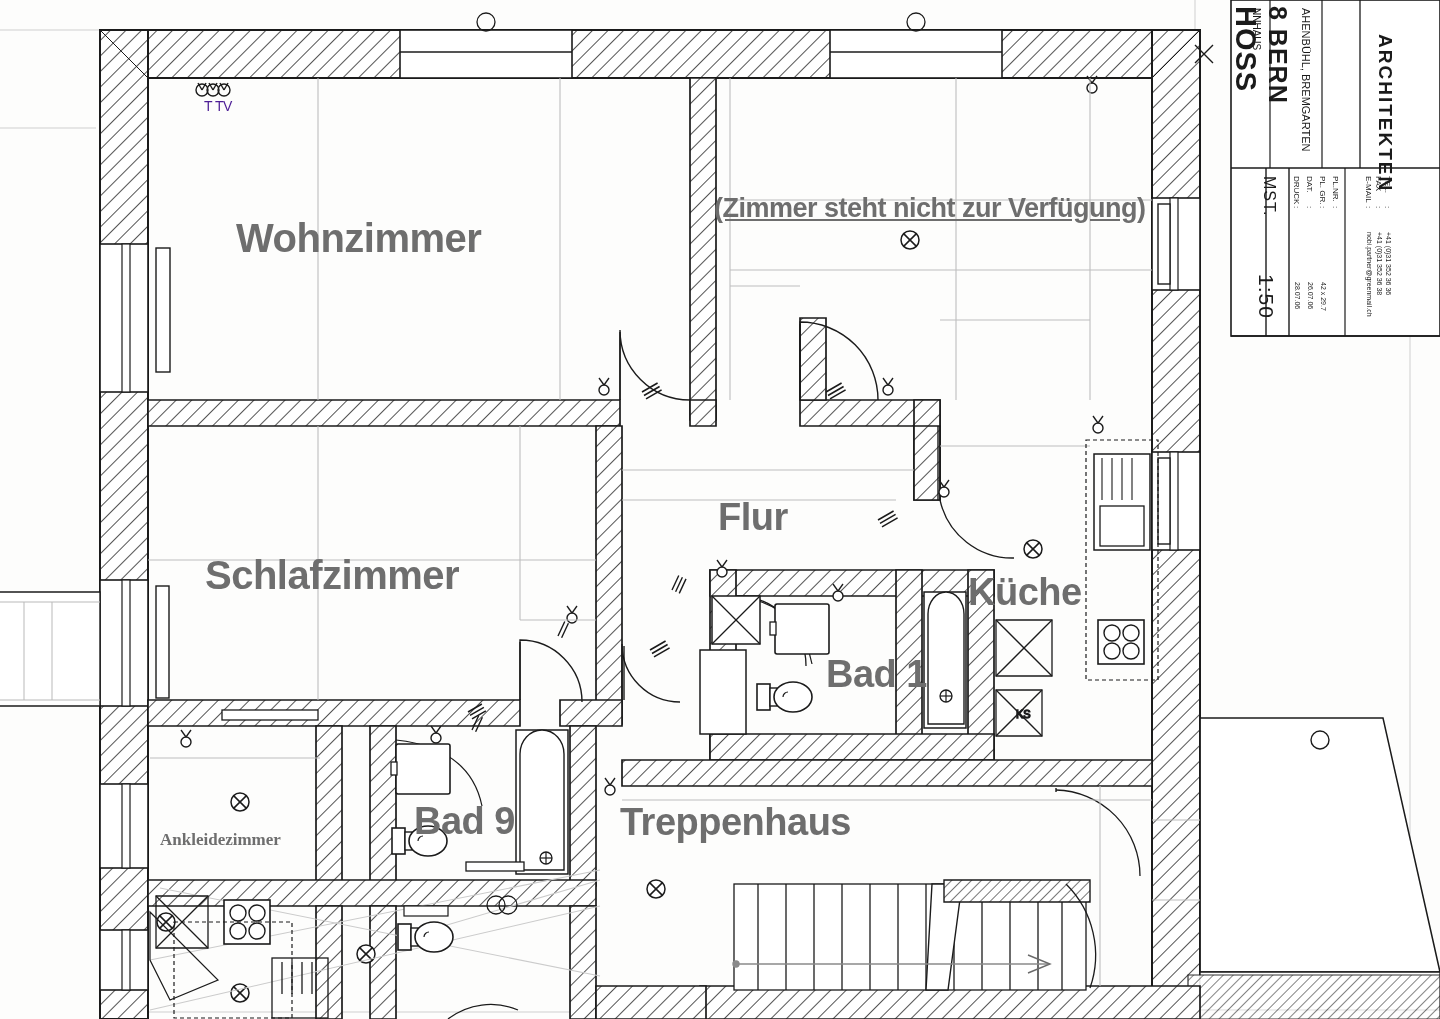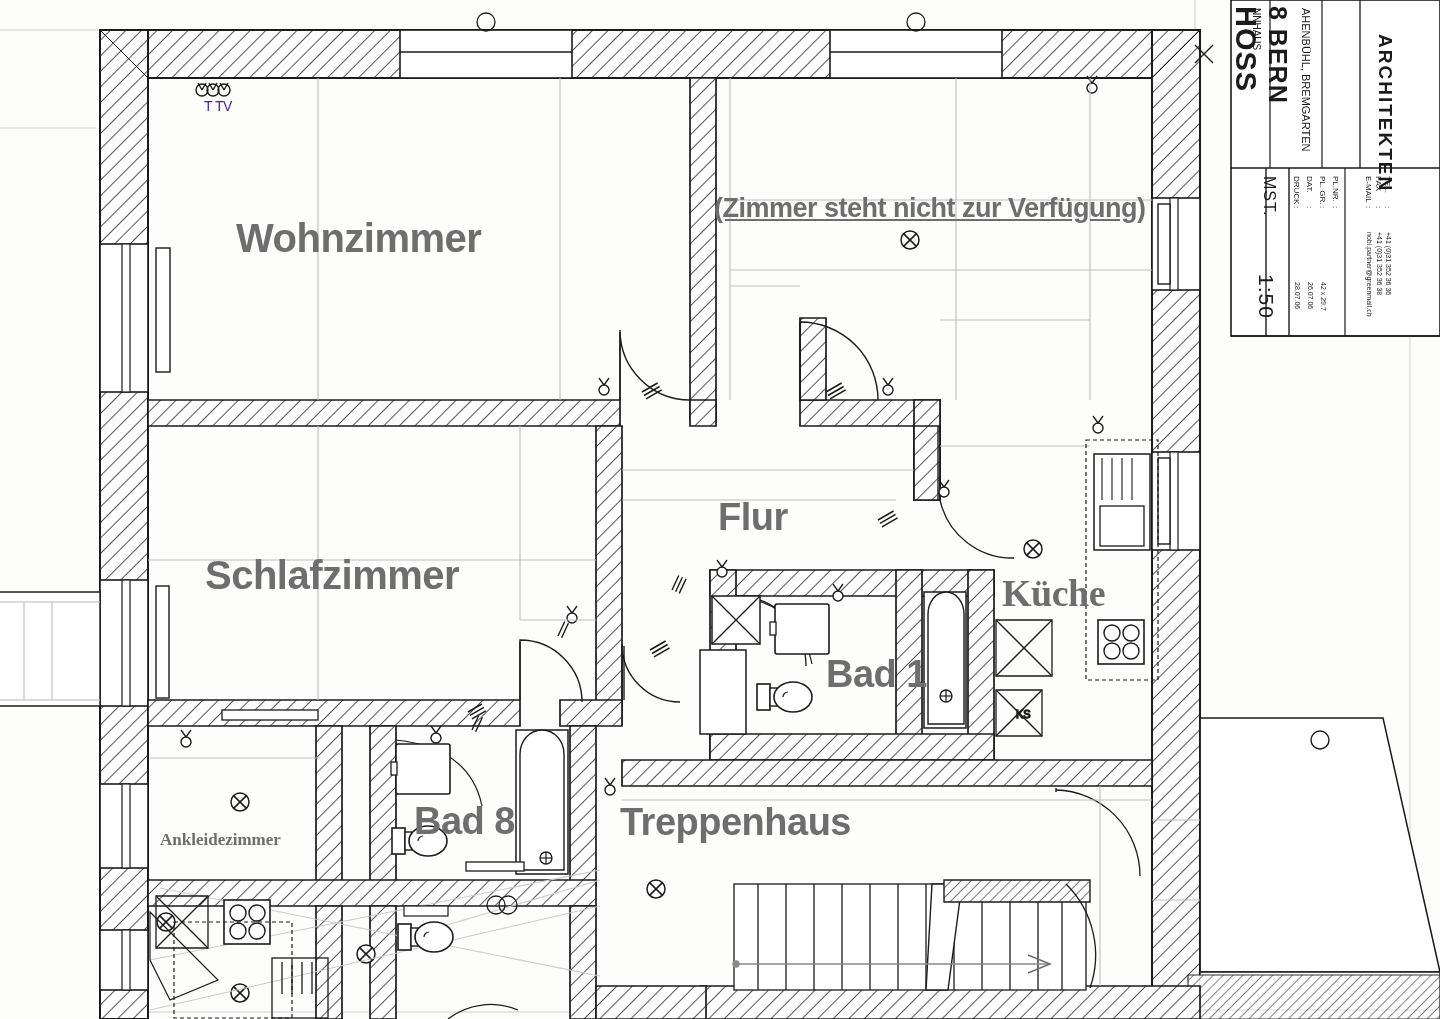--- a/index.html
+++ b/index.html
@@ -494,25 +494,25 @@
       <line x1="1231" y1="336" x2="1440" y2="336" stroke="#1b1b1b" stroke-width="1.6"></line>
     </g>
   </svg>
 
   <div class="room-label rl-xl" style="left:236px; top:216px;">Wohnzimmer</div>
 
   <div class="room-label rl-xl" style="left:205px; top:553px;">Schlafzimmer</div>
 
   <div class="room-label rl-lg" style="left:718px; top:496px;">Flur</div>
 
-  <div class="room-label rl-lg" style="left:1002px; top:571px;font-family:Liberation Serif, serif;">Küche</div>
+  <div class="room-label rl-lg" style="left:968px; top:571px;">Küche</div>
 
   <div class="room-label rl-lg" style="left:826px; top:653px;">Bad 1</div>
 
-  <div class="room-label rl-lg" style="left:414px; top:800px;">Bad 8</div>
+  <div class="room-label rl-lg" style="left:414px; top:800px;">Bad 9</div>
 
   <div class="room-label rl-lg" style="left:620px; top:801px;">Treppenhaus</div>
 
   <div class="room-label rl-sm" style="left:160px; top:830px;">Ankleidezimmer</div>
 
   <div class="room-label rl-md" style="left:714px; top:193px;">(Zimmer steht nicht zur Verfügung)</div>
 
   <div class="room-label" style="left:204px; top:98px; font-size:14px; font-weight:normal; color:#4c1d95;">T TV</div>
 
   <div class="tb-text" style="left:1396px; top:34px; font-size:19px; font-weight:bold; letter-spacing:2px; transform:rotate(90deg);">ARCHITEKTEN</div>

